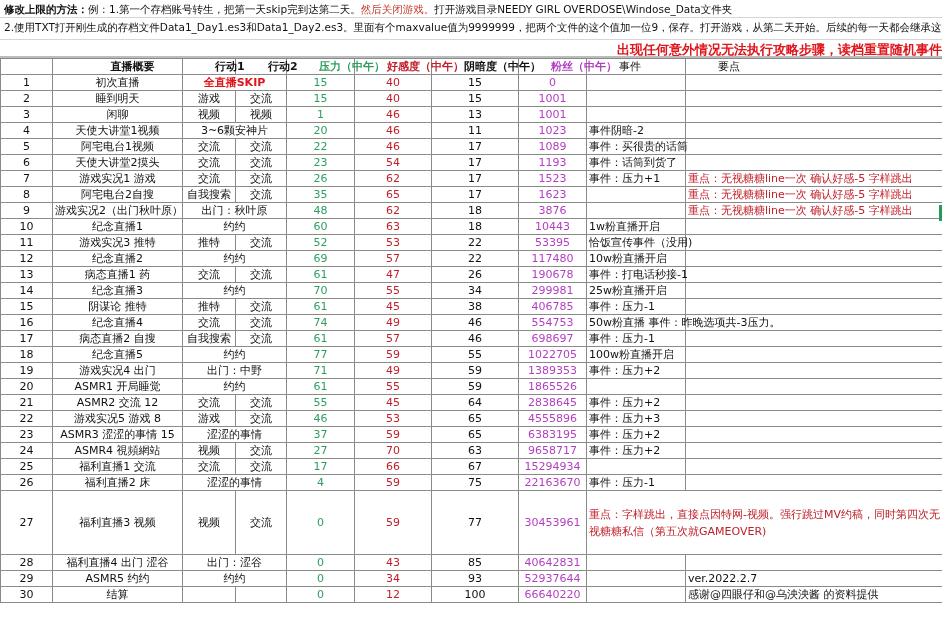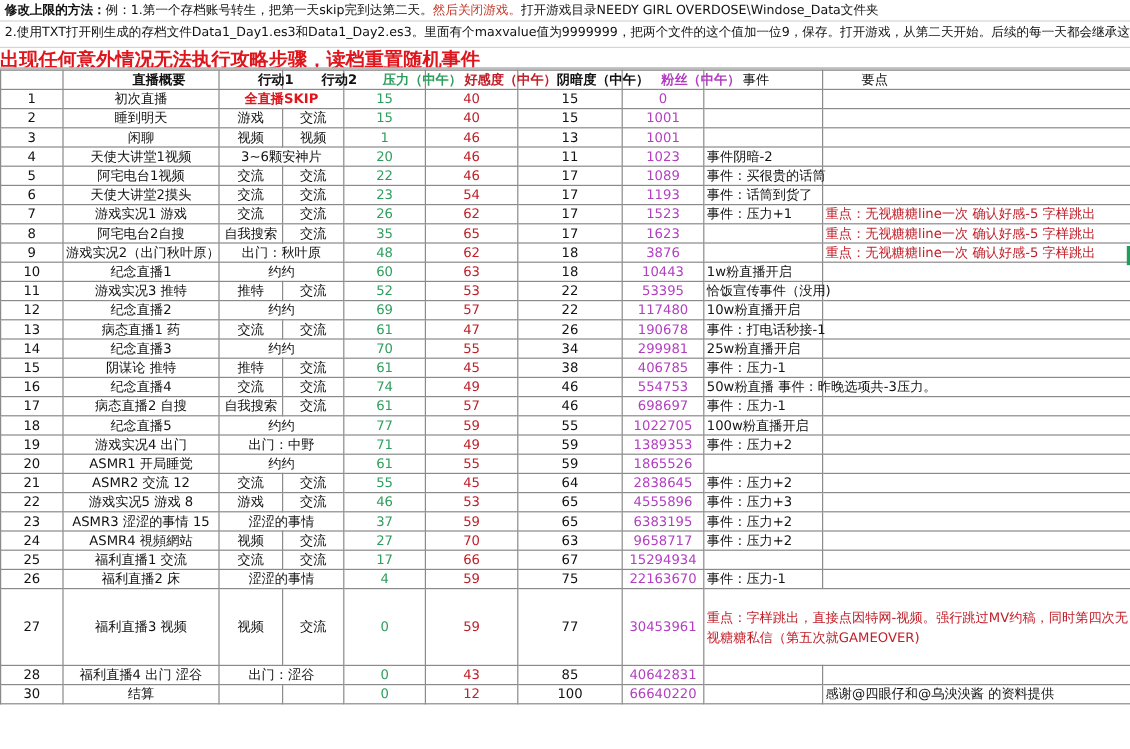--- a/index.html
+++ b/index.html
@@ -4,21 +4,21 @@
 <style>
   * { box-sizing: border-box; margin: 0; padding: 0; }
   html, body { width: 942px; height: 624px; background: #ffffff; overflow: hidden; }
   body { font-family: "DejaVu Sans", "Liberation Sans", sans-serif; color: #111; position: relative; }
 
   .note { position: absolute; left: 0; width: 872px; font-size: 10.5px; line-height: 14px; white-space: nowrap; padding-left: 4px; }
   .note1 { top: 2px; }
   .note2 { top: 20px; }
   .note b { font-weight: bold; }
   .red { color: #c0392b; }
-  .warn { position: absolute; top: 43px; left: 0; width: 942px; text-align: left; color: #e0141b; font-size: 16px; font-weight: bold; line-height: 13px; }
+  .warn { position: absolute; top: 43px; left: 0; width: 942px; text-align: right; color: #e0141b; font-size: 13px; font-weight: bold; line-height: 13px; }
 
   .sep { position: absolute; left: 0; width: 942px; height: 2px; background: #bcbcbc; }
   .sep.s1 { top: 17px; height: 1px; background: #d6d6d6; }
   .sep.s2 { top: 39px; height: 1px; background: #d6d6d6; }
   .sep.s3 { top: 56px; }
 
   table { position: absolute; top: 58px; left: 0; border-collapse: collapse; table-layout: fixed; width: 942px; }
   td { border: 1px solid #8a8a8a; font-size: 11px; height: 16px; line-height: 14px; padding: 0 2px; text-align: center; white-space: nowrap; overflow: visible; }
   td.title { font-size: 17px; height: 20px; line-height: 20px; text-align: center; border-left: 1px solid #8a8a8a; }
   tr.hdr td { font-weight: bold; font-size: 11px; padding-left: 32px; }
@@ -385,20 +385,31 @@
         <td>福利直播4 出门 涩谷</td>
         <td colspan="2">出门：涩谷</td>
         <td class="c-stress">0</td>
         <td class="c-affect">43</td>
         <td>85</td>
         <td class="c-fans">40642831</td>
         <td class="left"></td>
         <td class="left"></td>
       </tr>
       <tr>
+        <td>29</td>
+        <td>ASMR5 约约</td>
+        <td colspan="2">约约</td>
+        <td class="c-stress">0</td>
+        <td class="c-affect">34</td>
+        <td>93</td>
+        <td class="c-fans">52937644</td>
+        <td class="left"></td>
+        <td class="left">ver.2022.2.7</td>
+      </tr>
+      <tr>
         <td>30</td>
         <td>结算</td>
         <td></td>
         <td></td>
         <td class="c-stress">0</td>
         <td class="c-affect">12</td>
         <td>100</td>
         <td class="c-fans">66640220</td>
         <td class="left"></td>
         <td class="left">感谢@四眼仔和@乌泱泱酱 的资料提供</td>

